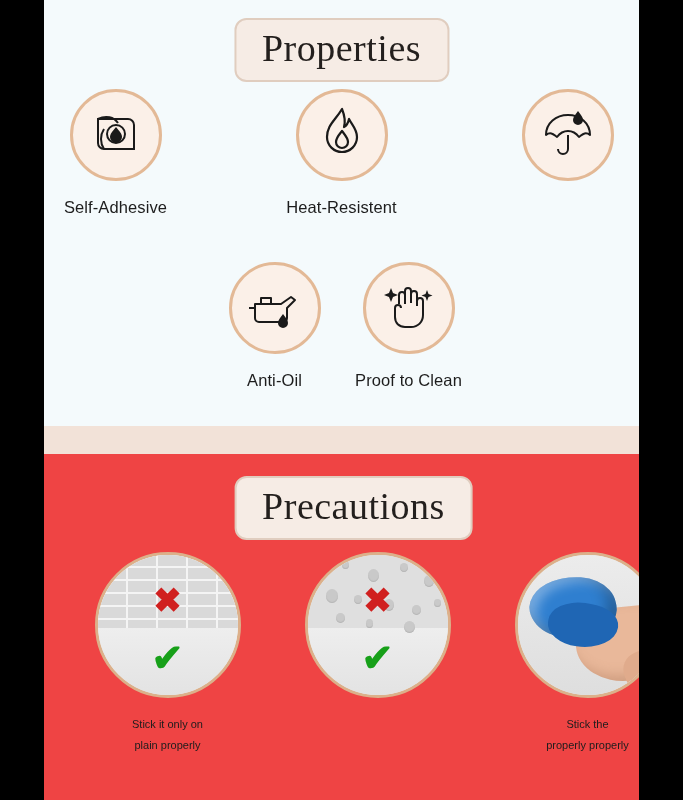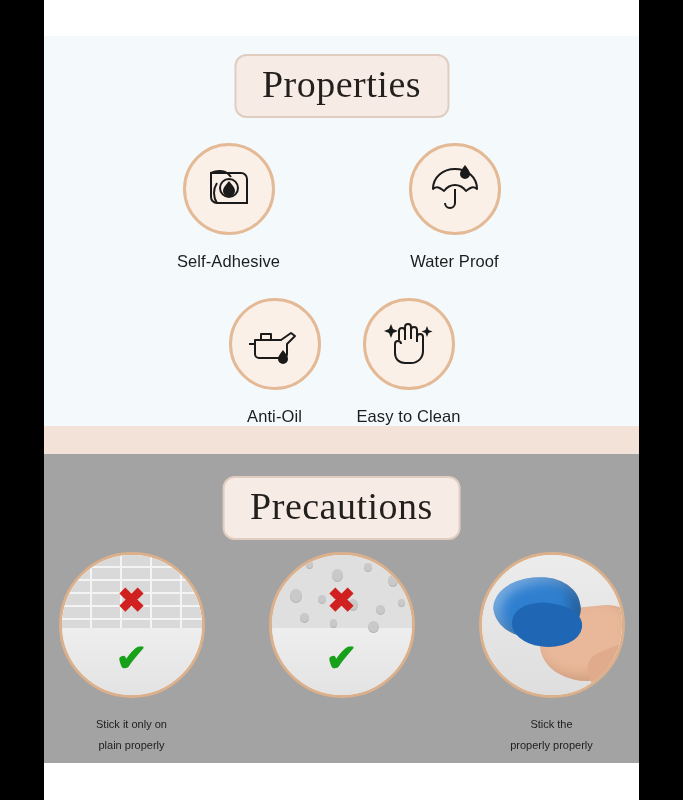--- a/index.html
+++ b/index.html
@@ -30,37 +30,37 @@
   }
 
   
   .properties-section {
     position: absolute;
     left: 0;
     top: 0;
     width: 595px;
     height: 426px;
     background: #f4fafc;
-    margin-top: 36px;
   }
   .divider-band {
     position: absolute;
     left: 0;
     top: 426px;
     width: 595px;
     height: 28px;
     background: #f2e2d8;
   }
   .precautions-section {
     position: absolute;
     left: 0;
     top: 454px;
     width: 595px;
-    height: 309px;
-    background: #a3a3a3;
+    height: 346px;
+    background: #ef4444;
+    padding-left: 24px;
   }
 
   
   .title-plaque {
     position: absolute;
     left: 50%;
     transform: translateX(-50%);
     background: #f6ece5;
     border: 2px solid #e0cdbf;
     border-radius: 12px;
@@ -78,21 +78,21 @@
   #properties-title { top: 18px; }
   #precautions-title { top: 22px; }
 
   
   .icon-row {
     position: absolute;
     width: 100%;
     display: flex;
     justify-content: center;
   }
-  .icon-row.row1 { top: 107px; gap: 92px; }
+  .icon-row.row1 { top: 89px; gap: 92px; }
   .icon-row.row2 { top: 262px; }
 
   .feature {
     width: 134px;
     text-align: center;
   }
   .circle {
     width: 92px;
     height: 92px;
     margin: 0 auto;
@@ -264,32 +264,42 @@
                 <path d="M10 14 C18 10 26 12 30 18"></path>
                 <path d="M16 44 C12 38 12 30 16 24"></path>
                 <circle cx="28" cy="29" r="9"></circle>
                 <path d="M28 22 c4 5 6 7 6 10 a6 6 0 0 1 -12 0 c0 -3 2 -5 6 -10 z" fill="#1a1a1a" stroke="none"></path>
               </svg>
             </span>
           </div>
           <div class="feature-label">Self-Adhesive</div>
         </div>
 
+        <div class="feature">
+          <div class="circle">
+            <span>
+              <svg width="50" height="56" viewBox="0 0 50 56" fill="none" stroke="#1a1a1a" stroke-width="2.2" stroke-linejoin="round">
+                <path d="M25 4 C18 16 10 20 10 32 a15 15 0 0 0 30 0 c0 -8 -5 -12 -8 -18 c-1 5 -3 7 -5 8 c2 -7 0 -13 -2 -18 z"></path>
+                <path d="M25 26 c-4 5 -6 7 -6 11 a6 6 0 0 0 12 0 c0 -4 -3 -7 -6 -11 z"></path>
+              </svg>
+            </span>
+          </div>
+          <div class="feature-label">Heat-Resistent</div>
+        </div>
 
         <div class="feature">
           <div class="circle">
             <span>
               <svg width="56" height="56" viewBox="0 0 56 56" fill="none" stroke="#1a1a1a" stroke-width="2" stroke-linejoin="round">
                 <path d="M6 30 C6 18 16 10 28 10 C40 10 50 18 50 30 C45 26 42 30 39 32 C36 28 33 26 28 26 C23 26 20 28 17 32 C14 30 11 26 6 30 Z"></path>
                 <path d="M28 30 V44 a5 5 0 0 1 -10 0"></path>
                 <path d="M38 6 c-3 4 -5 6 -5 9 a5 5 0 0 0 10 0 c0 -3 -2 -5 -5 -9 z" fill="#1a1a1a" stroke="none"></path>
               </svg>
             </span>
           </div>
-          <div class="feature-label">Water Proof</div>
         </div>
 
       </div>
 
       <div class="icon-row row2">
 
         <div class="feature">
           <div class="circle">
             <span>
               <svg width="56" height="52" viewBox="0 0 56 52" fill="none" stroke="#1a1a1a" stroke-width="2" stroke-linejoin="round">
@@ -307,21 +317,21 @@
           <div class="circle">
             <span>
               <svg width="56" height="56" viewBox="0 0 56 56" fill="none" stroke="#1a1a1a" stroke-width="2" stroke-linejoin="round">
                 <path d="M18 26 v-9 a3 3 0 0 1 6 0 v9 M24 24 v-11 a3 3 0 0 1 6 0 v11 M30 25 v-9 a3 3 0 0 1 6 0 v12"></path>
                 <path d="M36 28 v-5 a3 3 0 0 1 6 0 v14 c0 7 -5 12 -12 12 h-6 c-6 0 -10 -4 -10 -10 v-9 a3 3 0 0 1 6 0"></path>
                 <path d="M10 10 l2 5 l5 2 l-5 2 l-2 5 l-2 -5 l-5 -2 l5 -2 z" fill="#1a1a1a" stroke="none"></path>
                 <path d="M46 12 l1.5 4 l4 1.5 l-4 1.5 l-1.5 4 l-1.5 -4 l-4 -1.5 l4 -1.5 z" fill="#1a1a1a" stroke="none"></path>
               </svg>
             </span>
           </div>
-          <div class="feature-label">Easy to Clean</div>
+          <div class="feature-label">Proof to Clean</div>
         </div>
 
       </div>
     </section>
 
     <div class="divider-band"></div>
 
     <section class="precautions-section">
 
       <div class="title-plaque" id="precautions-title">

